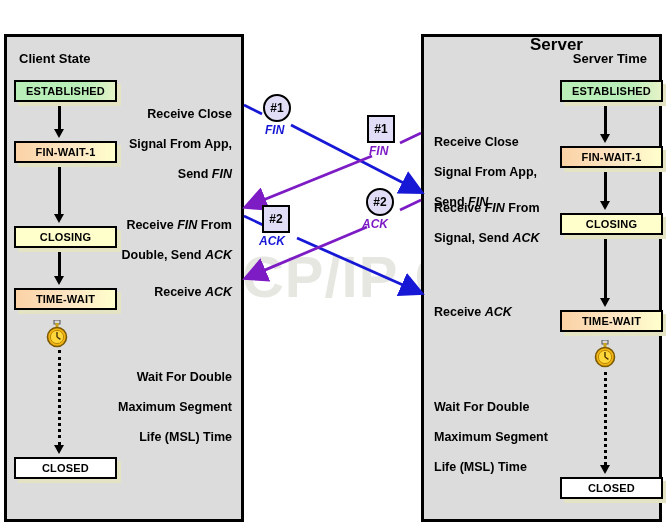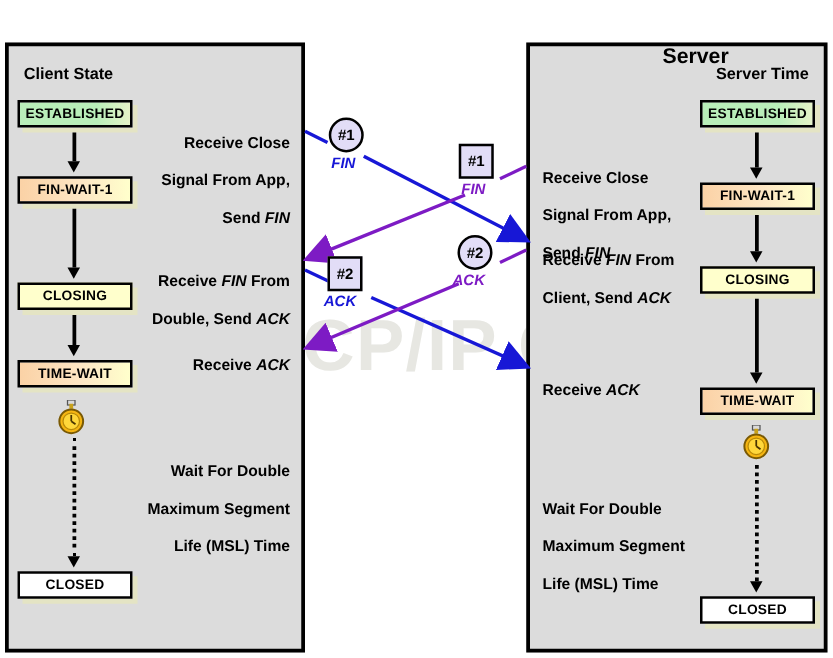--- a/index.html
+++ b/index.html
@@ -38,21 +38,21 @@
   .panel-heading{
     position:absolute;font-size:13px;font-weight:bold;color:#000;
     white-space:nowrap;
   }
   #heading-client{left:12px;top:14px;}
   #heading-server{right:12px;top:14px;}
 
   
   .state-box{
     position:absolute;box-sizing:border-box;
-    border:2px solid #000;height:22px;width:92px;
+    border:2px solid #000;height:22px;width:103px;
     font-size:11px;font-weight:bold;color:#000;
     display:flex;align-items:center;justify-content:center;
     letter-spacing:.2px;box-shadow:4px 4px 0 0 #e4e4c4;
     z-index:3;
   }
   .fill-green{background:linear-gradient(to right,#b9eeb9 0%,#b9eeb9 70%,#e6f3c8 100%);}
   .fill-peach{background:linear-gradient(to right,#fbd2a6 0%,#fde6c4 55%,#ffffcc 100%);}
   .fill-yellow{background:#ffffcc;}
   .fill-white{background:#ffffff;}
 
@@ -206,21 +206,21 @@
     </svg>
   </div>
 
   <div class="event left" style="left:434px;top:120px;width:140px;">
     <span>Receive Close</span><br>
     <span>Signal From App,</span><br>
     <span>Send </span><i>FIN</i>
   </div>
   <div class="event left" style="left:434px;top:186px;width:146px;">
     <span>Receive </span><i>FIN</i><span> From</span><br>
-    <span>Client, Send </span><i>ACK</i>
+    <span>Signal, Send </span><i>ACK</i>
   </div>
   <div class="event left" style="left:434px;top:290px;width:146px;">
     <span>Receive </span><i>ACK</i>
   </div>
   <div class="event left" style="left:434px;top:385px;width:150px;">
     <span>Wait For Double</span><br>
     <span>Maximum Segment</span><br>
     <span>Life (MSL) Time</span>
   </div>
 

